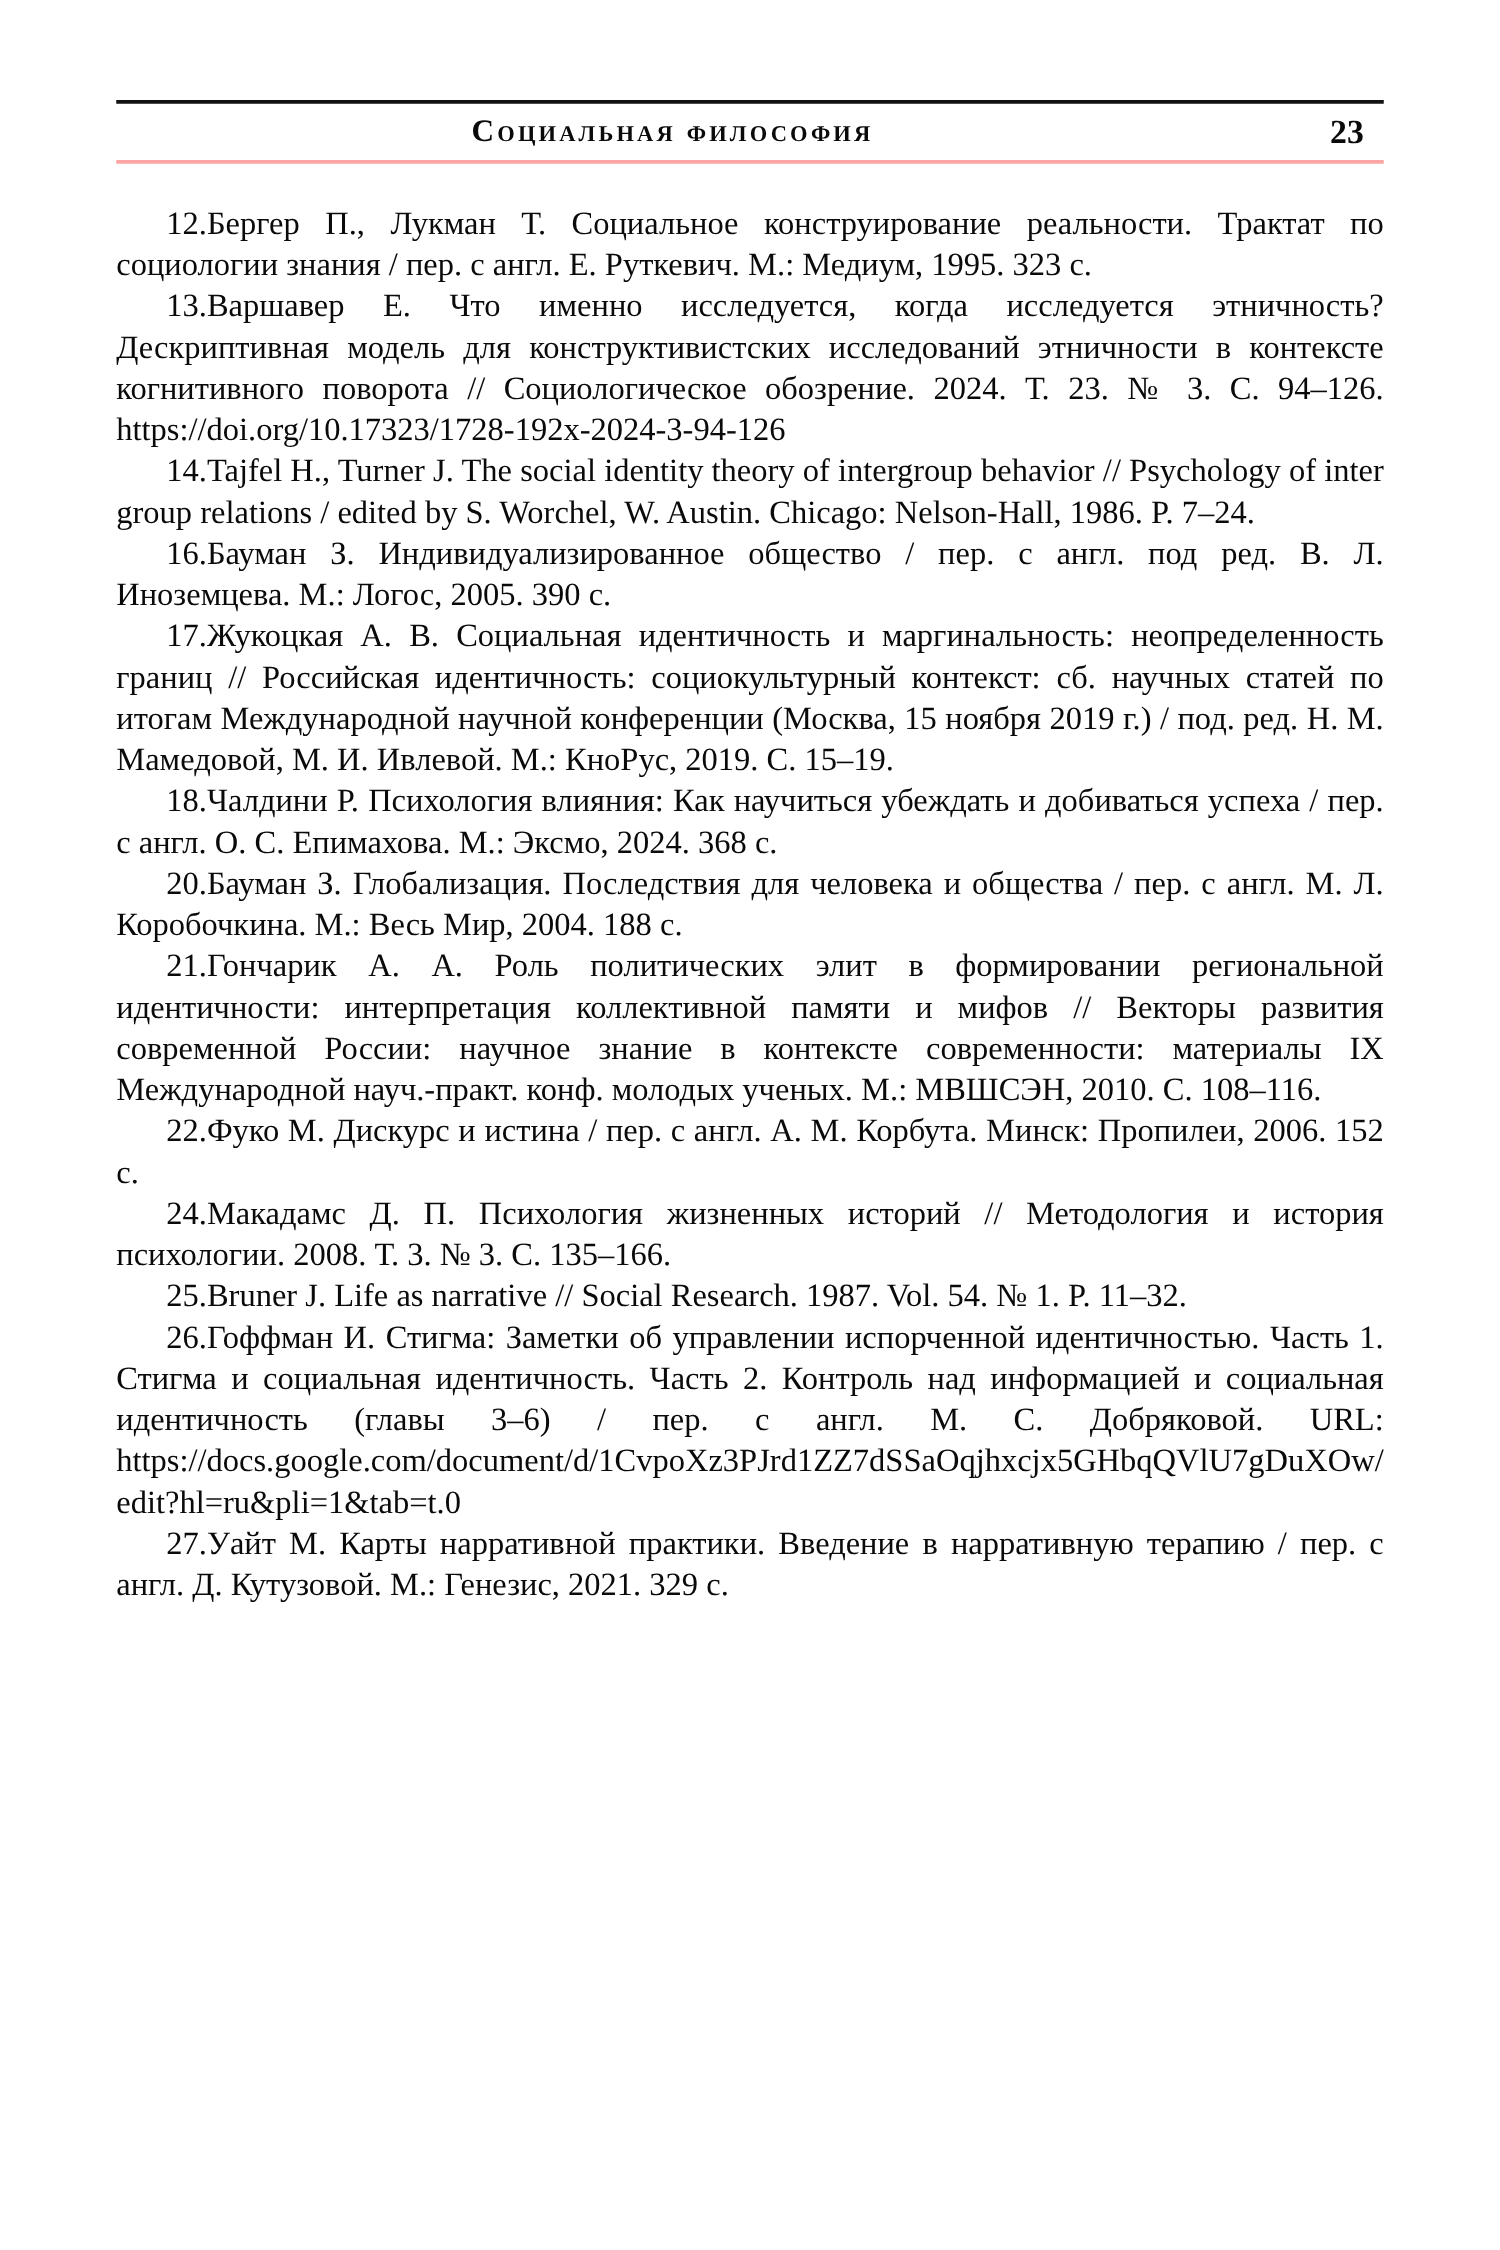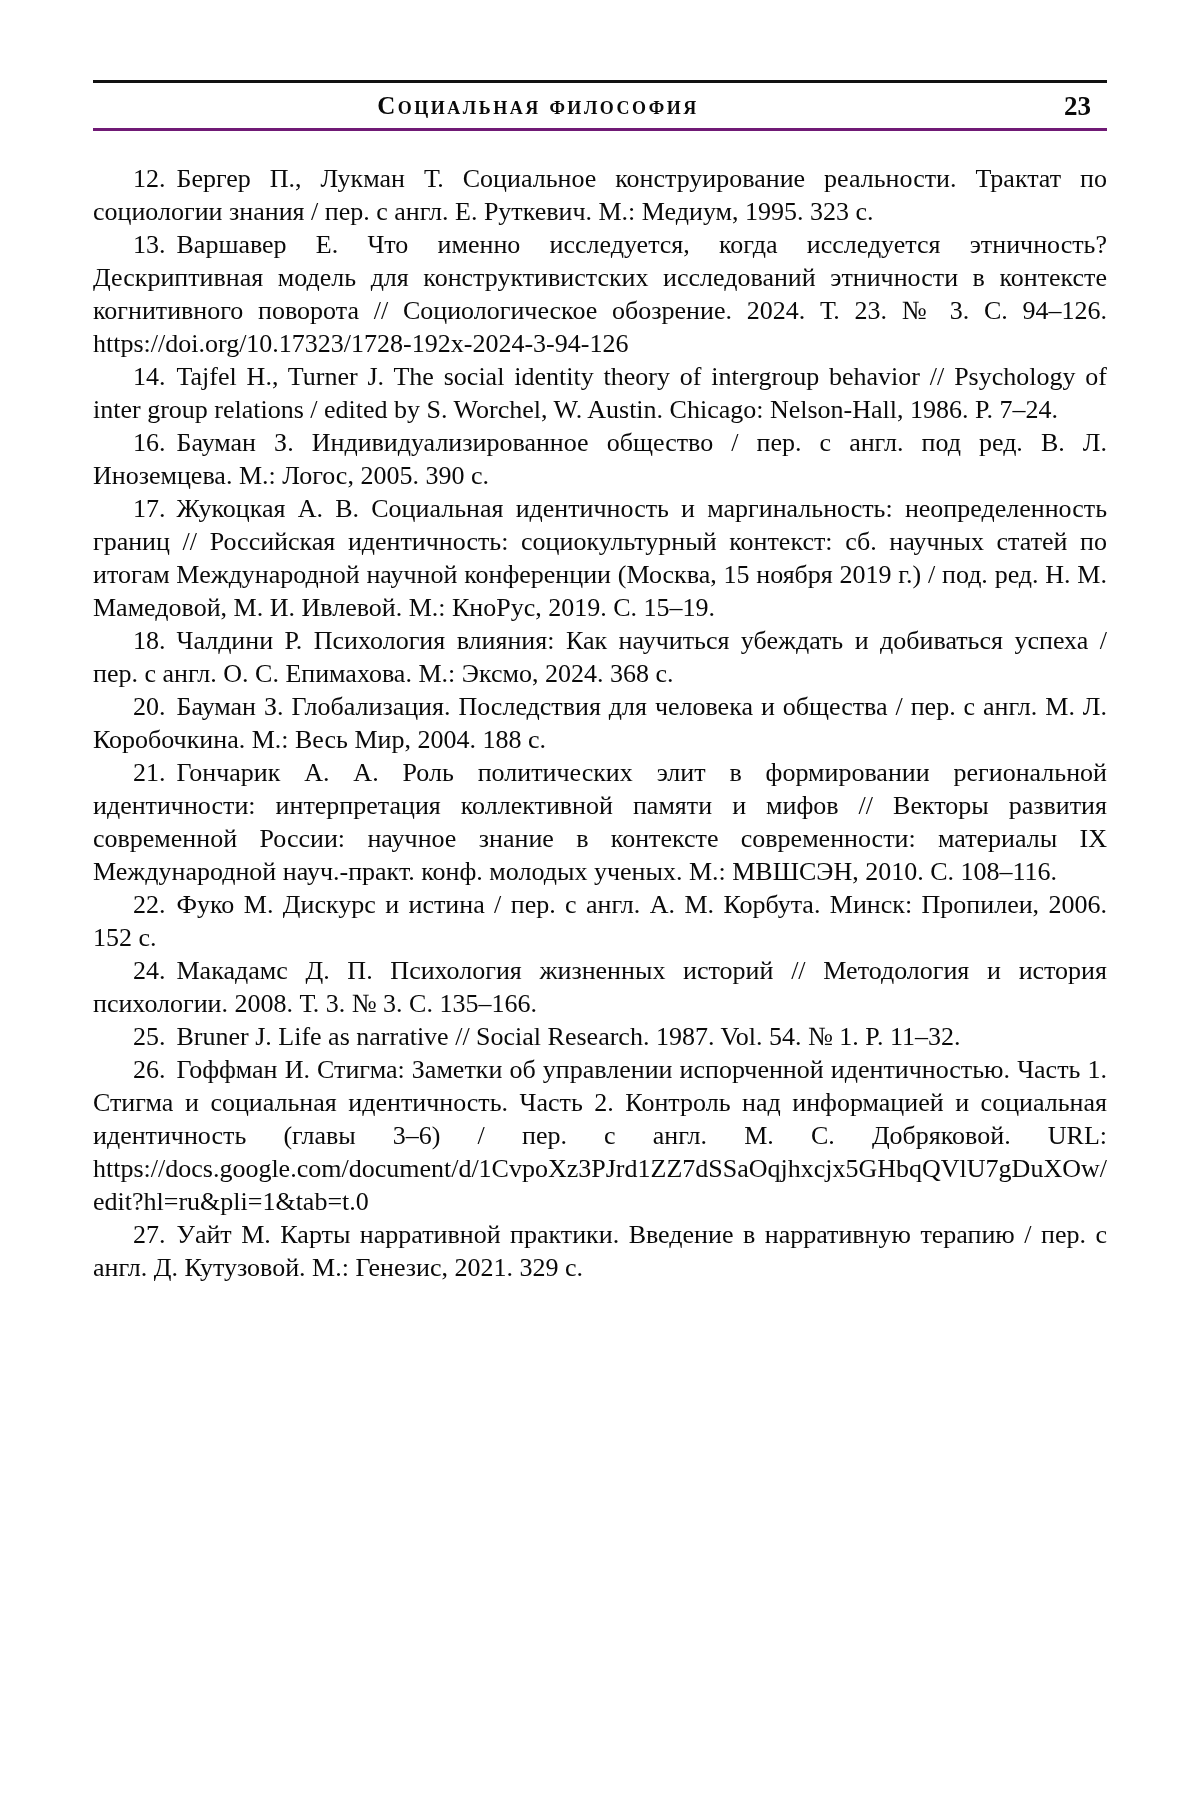--- a/index.html
+++ b/index.html
@@ -17,21 +17,21 @@
   }
   .page {
     position: absolute;
     left: 93px;
     top: 0;
     width: 1014px;
   }
   .running-head {
     margin-top: 80px;
     border-top: 3px solid #111;
-    border-bottom: 3px solid #701a75;
+    border-bottom: 3px solid #fca5a5;
     height: 45px;
     position: relative;
     display: flex;
     align-items: center;
     justify-content: center;
   }
   .running-head-title {
     font-weight: bold;
     font-variant: small-caps;
     font-size: 25px;
@@ -54,21 +54,20 @@
     margin: 0;
     padding: 0;
     font-size: 26px;
     line-height: 33px;
     text-align: justify;
     text-indent: 40px;
     overflow-wrap: anywhere;
     hyphens: none;
   }
   .ref-num {
-    margin-right: 11px;
   }
 </style>
 </head>
 <body>
 
 <div class="page">
 
   <div class="running-head">
     <span class="running-head-title">Социальная философия</span>
     <span class="running-head-page-num">23</span>

